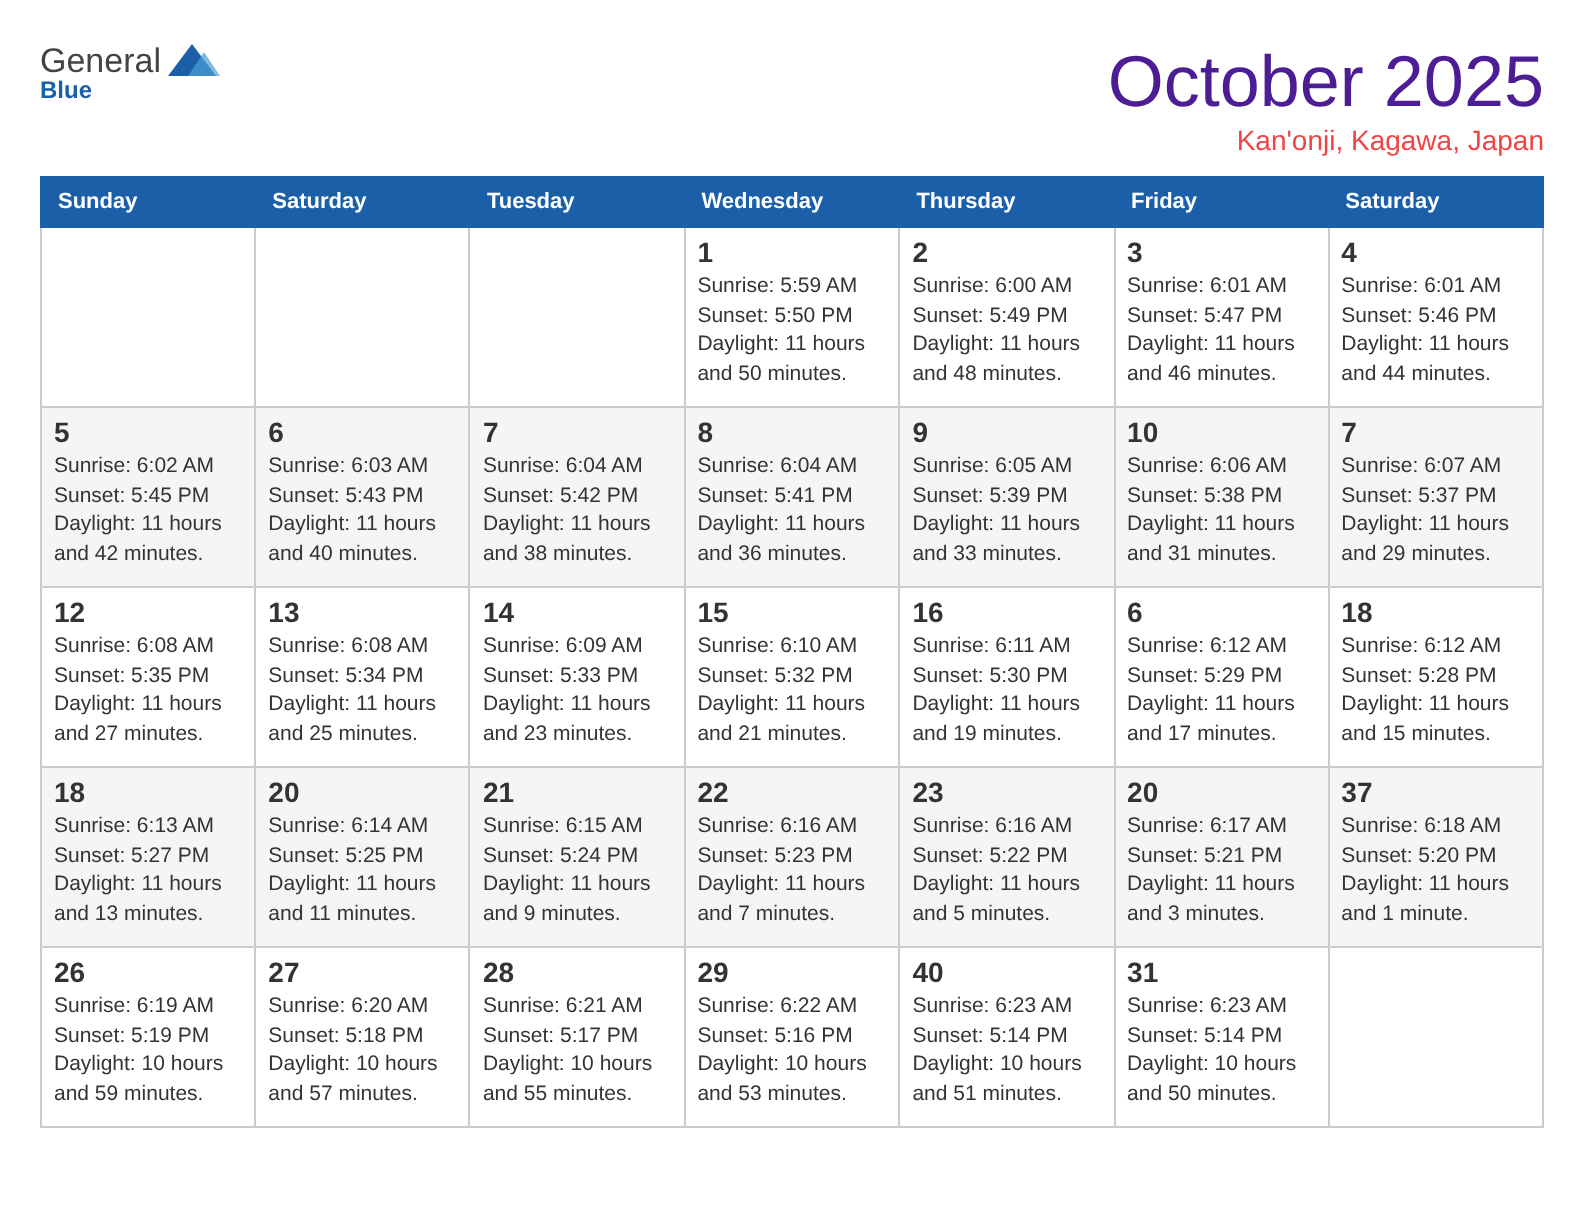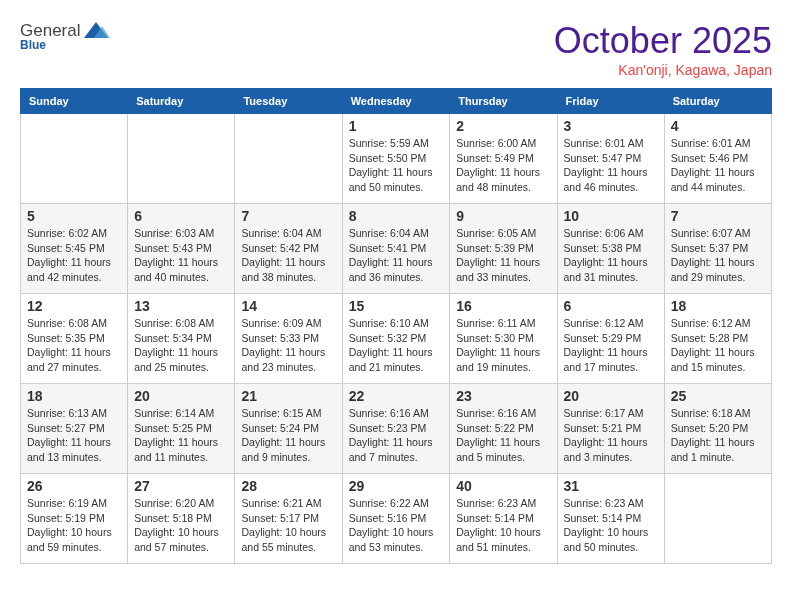--- a/index.html
+++ b/index.html
@@ -206,21 +206,21 @@
         </td>
         <td>
           <div class="day-number">23</div>
           <div class="day-info">Sunrise: 6:16 AM<br>Sunset: 5:22 PM<br>Daylight: 11 hours and 5 minutes.</div>
         </td>
         <td>
           <div class="day-number">20</div>
           <div class="day-info">Sunrise: 6:17 AM<br>Sunset: 5:21 PM<br>Daylight: 11 hours and 3 minutes.</div>
         </td>
         <td>
-          <div class="day-number">25</div>
+          <div class="day-number">37</div>
           <div class="day-info">Sunrise: 6:18 AM<br>Sunset: 5:20 PM<br>Daylight: 11 hours and 1 minute.</div>
         </td>
       </tr>
       <tr>
         <td>
           <div class="day-number">26</div>
           <div class="day-info">Sunrise: 6:19 AM<br>Sunset: 5:19 PM<br>Daylight: 10 hours and 59 minutes.</div>
         </td>
         <td>
           <div class="day-number">27</div>

